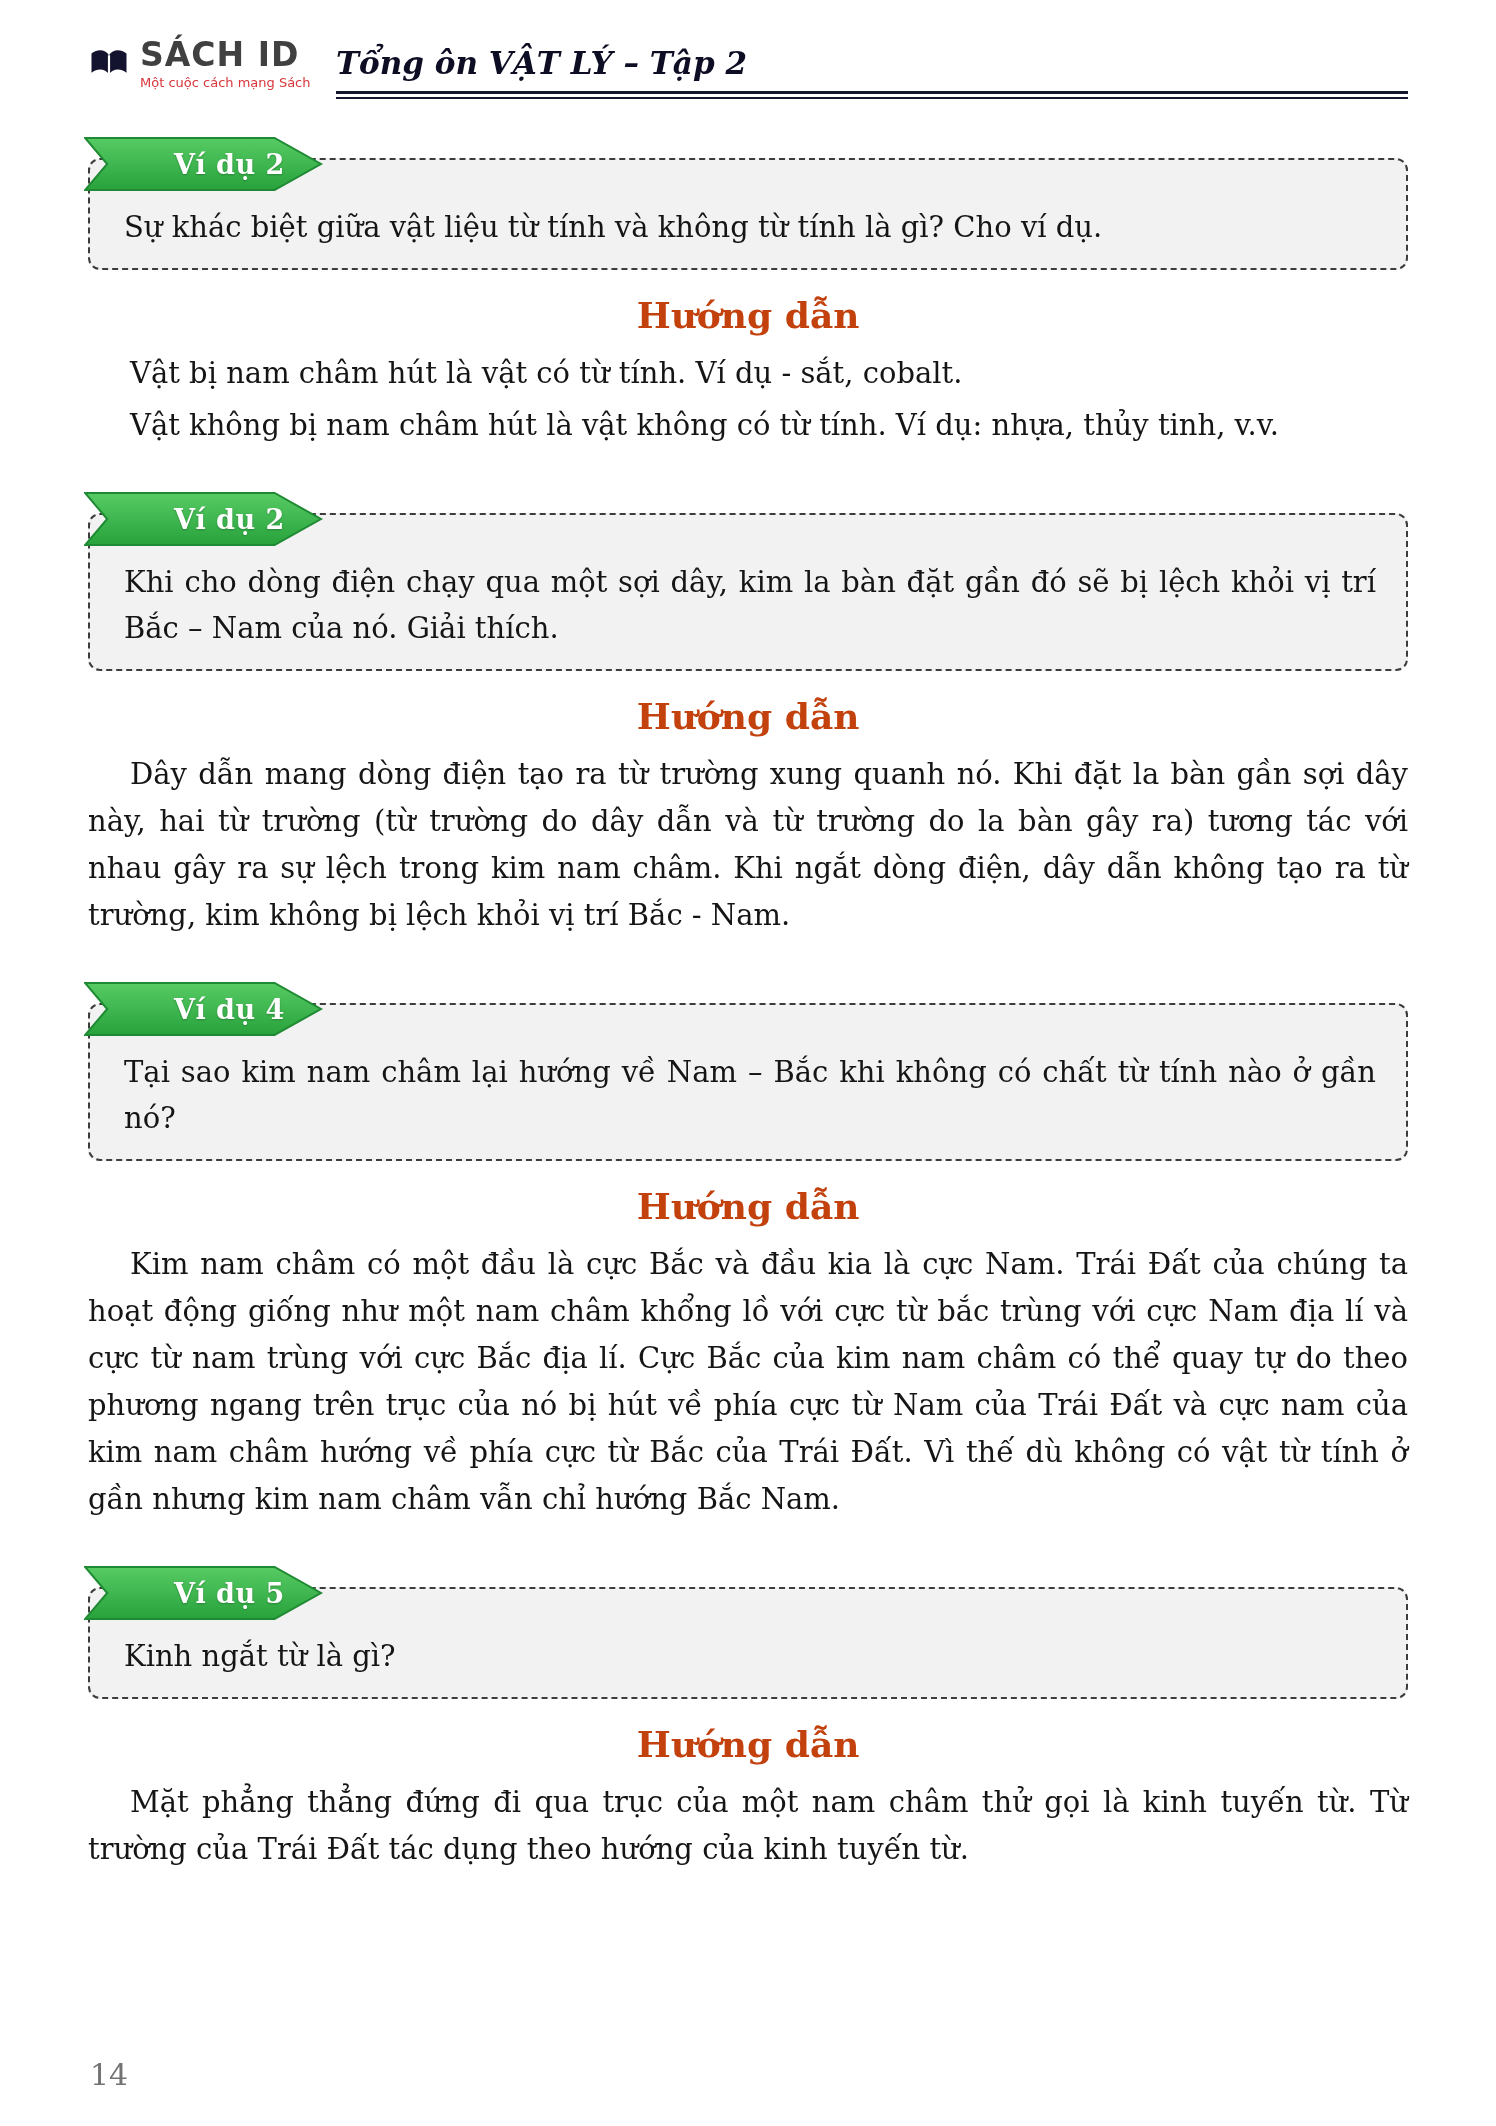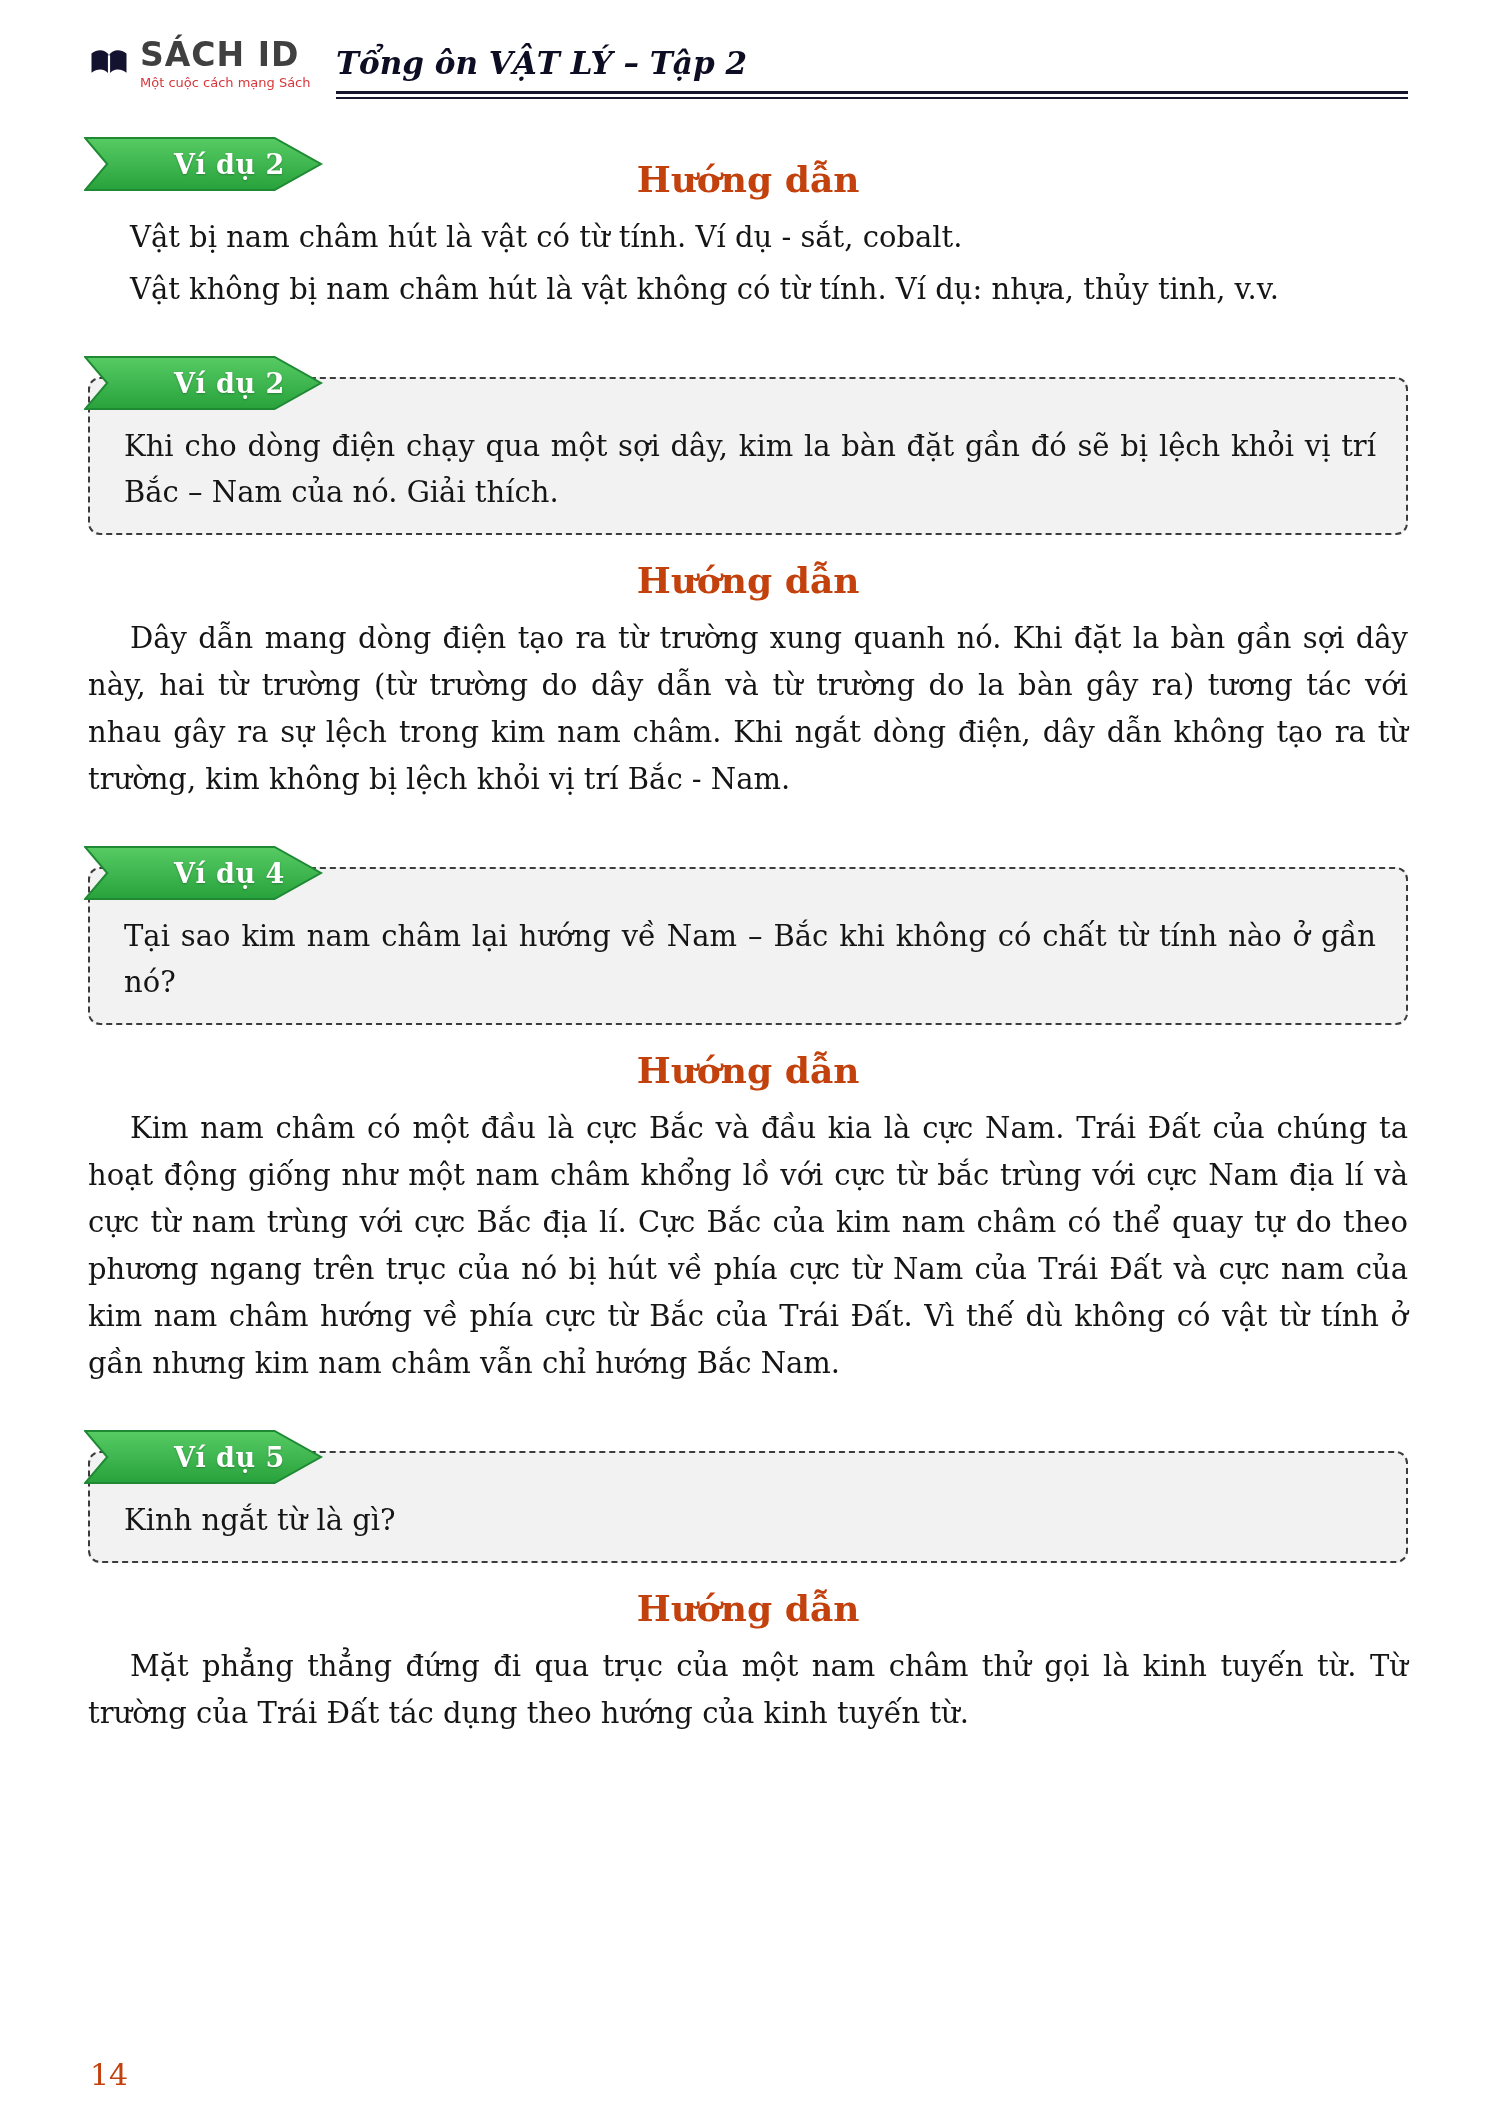--- a/index.html
+++ b/index.html
@@ -30,21 +30,21 @@
     text-shadow:0 1px 2px rgba(0,0,0,0.25); white-space:nowrap;margin-left:44px;
   }
   .qbox {
     border:2.5px dashed #3c3c3c; border-radius:12px; background:#f2f2f2;
     padding:44px 30px 18px 34px; font-size:29px; line-height:46px; text-align:justify;
   }
   .guide { text-align:center; font-weight:bold; font-size:36px; margin:24px 0 14px 0; color:#c2410c; }
   .answers { margin-bottom:14px; }
   .answers p { font-size:29px; line-height:47px; text-align:justify; text-indent:42px; margin-bottom:5px; }
 
-  .page-number { position:absolute; left:90px; bottom:34px; font-size:30px; color:#c2410c; }
+  .page-number { position:absolute; left:90px; bottom:34px; font-size:30px; color:#737373; }
 </style>
 </head>
 <body>
 
 <div class="page">
 
   <div class="header">
     <div class="logo">
       <span class="logo-icon">
         <svg viewBox="0 0 48 40" width="42" height="38" aria-hidden="true">
@@ -67,20 +67,23 @@
       <svg viewBox="0 0 238 56" preserveAspectRatio="none" aria-hidden="true">
         <defs>
             <linearGradient id="g0" x1="0" y1="0" x2="0" y2="1">
           <stop offset="0" stop-color="#57cb64"></stop>
               <stop offset="1" stop-color="#28a23c"></stop>
         </linearGradient>
           </defs>
         <polygon points="1,2 189,2 235,28 189,54 1,54 23,28" fill="url(#g0)" stroke="#1f8a33" stroke-width="2"></polygon>
       </svg>
       <span class="banner-label">Ví dụ 2</span>
+    </div>
+    <div class="qbox">
+      <p>Sự khác biệt giữa vật liệu từ tính và không từ tính là gì? Cho ví dụ.</p>
     </div>
     <div class="guide">Hướng dẫn</div>
     <div class="answers">
       <p>Vật bị nam châm hút là vật có từ tính. Ví dụ - sắt, cobalt.</p>
       <p>Vật không bị nam châm hút là vật không có từ tính. Ví dụ: nhựa, thủy tinh, v.v.</p>
     </div>
   </div>
 
   <div class="example">
     <div class="banner">

